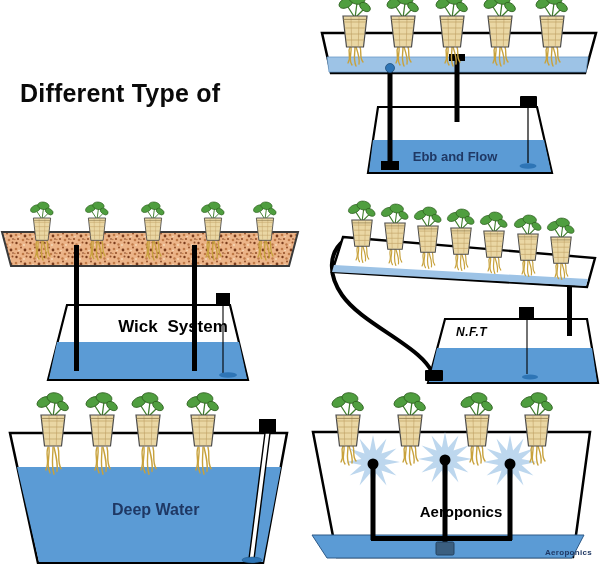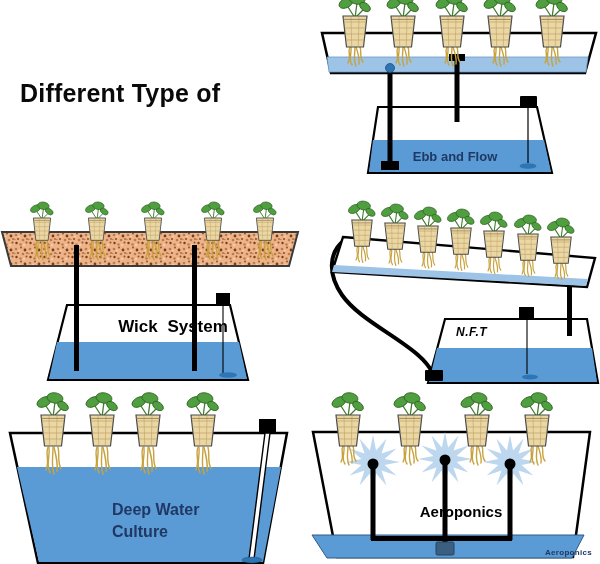--- a/index.html
+++ b/index.html
@@ -178,21 +178,20 @@
           <use href="#plant" transform="translate(102,29)"></use>
         <use href="#roots" transform="translate(148,18) scale(1,1.4)"></use>
           <use href="#plant" transform="translate(148,29)"></use>
         <use href="#roots" transform="translate(203,18) scale(1,1.4)"></use>
           <use href="#plant" transform="translate(203,29)"></use>
       </g>
     </svg>
   </div>
   <div class="label lbl-dwc">
     <div>Deep Water</div>
-    <div>Culture</div>
   </div>
 
   <div class="sys" style="left:300px;top:386px">
     <svg width="300" height="178">
       <polygon points="13,46 290,46 273,171 37,171" fill="#fff" stroke="#000" stroke-width="2.5"></polygon>
       <polygon points="12,149 284,149 272,172 27,172" fill="var(--water)" stroke="#2e5a88" stroke-width="1"></polygon>
       <g fill="var(--mist)">
         <use href="#mist" transform="translate(73,76)"></use>
         <use href="#mist" transform="translate(145,73)"></use>
         <use href="#mist" transform="translate(210,76)"></use>

